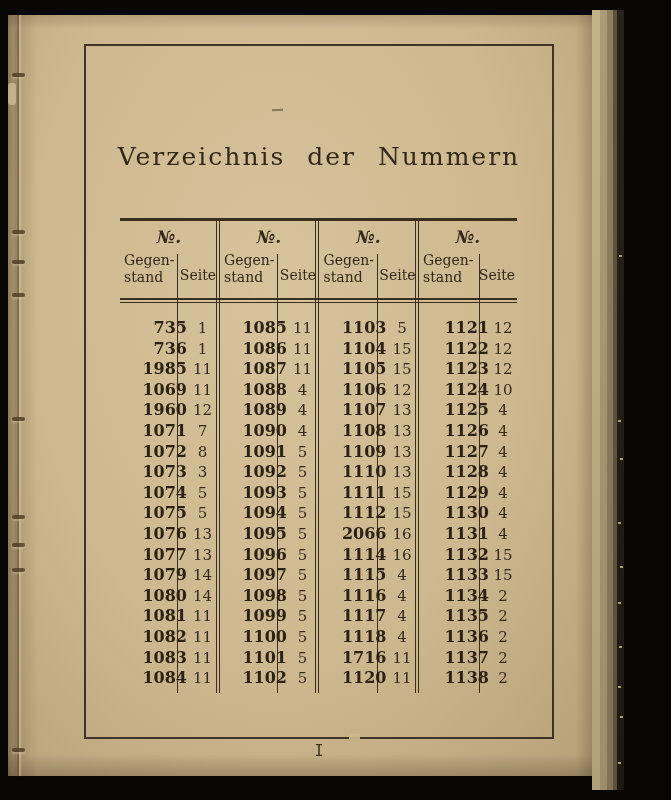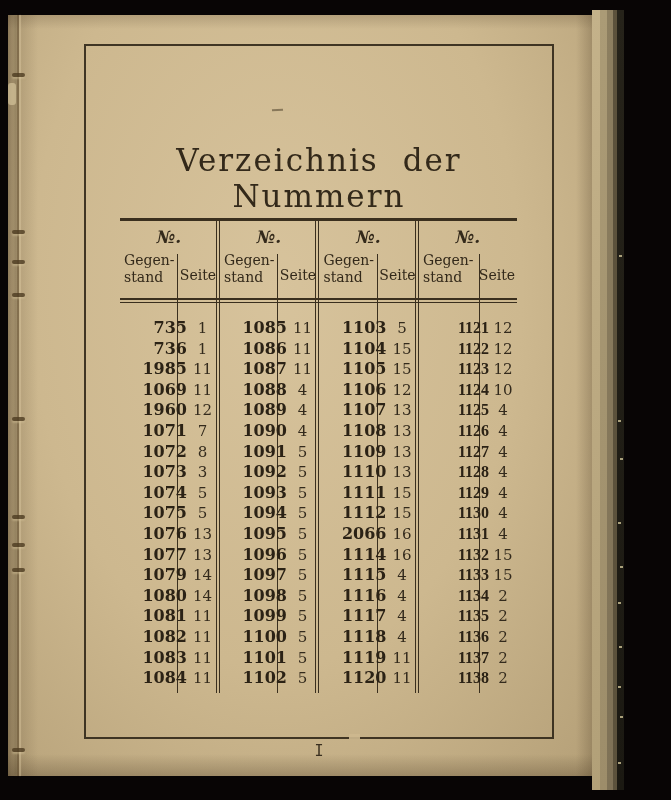--- a/index.html
+++ b/index.html
@@ -56,21 +56,21 @@
     position:absolute;left:76px;top:29px;width:470px;height:695px;
     border:2px solid rgba(48,39,24,.9);
   }
   .frame-break{
     position:absolute;left:341px;top:719px;width:11px;height:5px;
     background:var(--paper);opacity:.9;
   }
   
   .title{
     position:absolute;left:76px;width:470px;text-align:center;
-    font-size:31px;letter-spacing:2px;word-spacing:12px;color:#33291a;
+    font-size:25px;letter-spacing:2px;word-spacing:12px;color:#33291a;
   }
   .t1{top:127px;}
   .t2{top:164px;}
   .artifact{
     position:absolute;left:264px;top:94px;width:11px;height:2px;
     background:rgba(62,50,30,.5);transform:rotate(-3deg);
   }
   
   .tbl{position:absolute;left:112px;top:203px;width:397px;height:478px;}
   .toprule{position:absolute;left:0;top:0;width:100%;height:3px;background:var(--rule);}
@@ -100,21 +100,21 @@
   .colgeg .cell{
     height:20.6px;line-height:20.6px;text-align:right;padding-right:7px;
     font-weight:bold;font-size:16px;color:#2b2215;
   }
   .colseite .cell{
     height:20.6px;line-height:20.6px;text-align:center;padding-left:10px;
     font-size:15px;color:#332a1c;
   }
   
   .g4 .innerrule{left:60px;}
-  .g4 .colgeg{width:60px;font-family:Liberation Serif, serif;}
+  .g4 .colgeg{width:60px;}
   .g4 .colseite{left:60px;width:38px;}
   
   .folio{
     position:absolute;left:76px;top:727px;width:470px;text-align:center;
     font-size:15px;color:#3a2f1f;font-family:"DejaVu Sans Mono","Liberation Mono",monospace;
   }
 </style>
 </head>
 <body>
 
@@ -259,21 +259,21 @@
           <div class="cell">1109</div>
           <div class="cell">1110</div>
           <div class="cell">1111</div>
           <div class="cell">1112</div>
           <div class="cell">2066</div>
           <div class="cell">1114</div>
           <div class="cell">1115</div>
           <div class="cell">1116</div>
           <div class="cell">1117</div>
           <div class="cell">1118</div>
-          <div class="cell">1119</div>
+          <div class="cell">1716</div>
           <div class="cell">1120</div>
         </div>
       <div class="colseite">
           <div class="cell">5</div>
           <div class="cell">15</div>
           <div class="cell">15</div>
           <div class="cell">12</div>
           <div class="cell">13</div>
           <div class="cell">13</div>
           <div class="cell">13</div>

